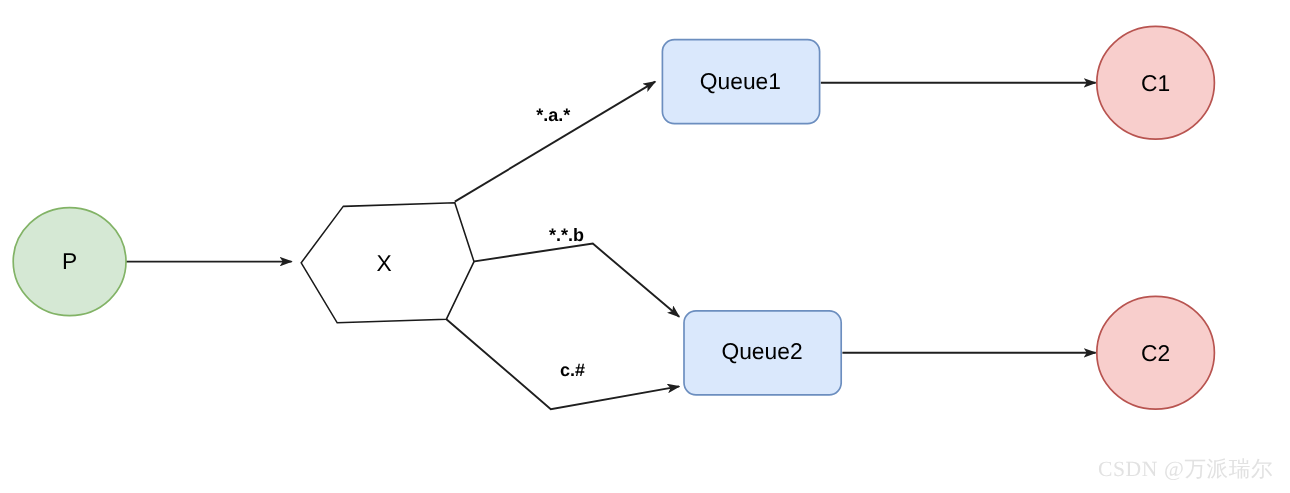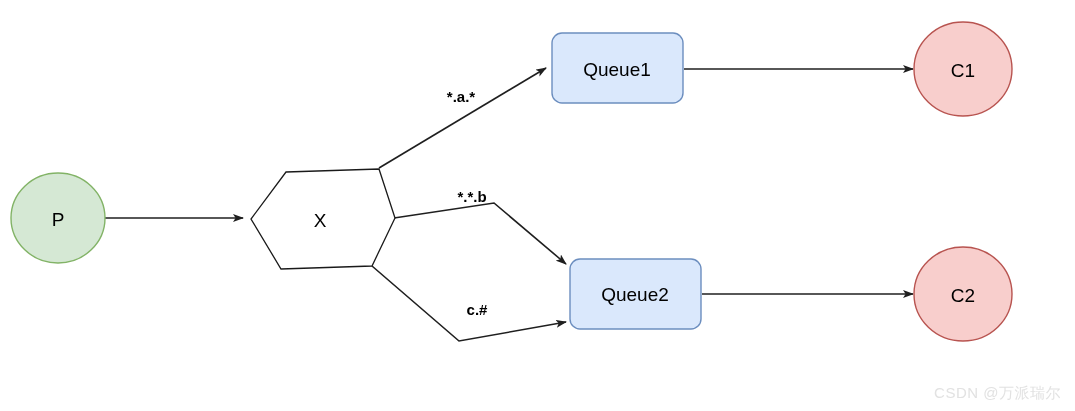--- a/index.html
+++ b/index.html
@@ -49,22 +49,22 @@
   }
   .hex-outline {
     fill: #ffffff;
     stroke: #1a1a1a;
     stroke-width: 1.3;
   }
   .watermark {
     position: absolute;
     right: 14px;
     bottom: 8px;
-    font-family: Liberation Sans, sans-serif;
-    font-size: 15px;
+    font-family: Liberation Serif, serif;
+    font-size: 18px;
     color: #e2e2e2;
     letter-spacing: 0.5px;
     white-space: nowrap;
     user-select: none;
   }
 </style>
 </head>
 <body>
 
 <div id="canvas">

